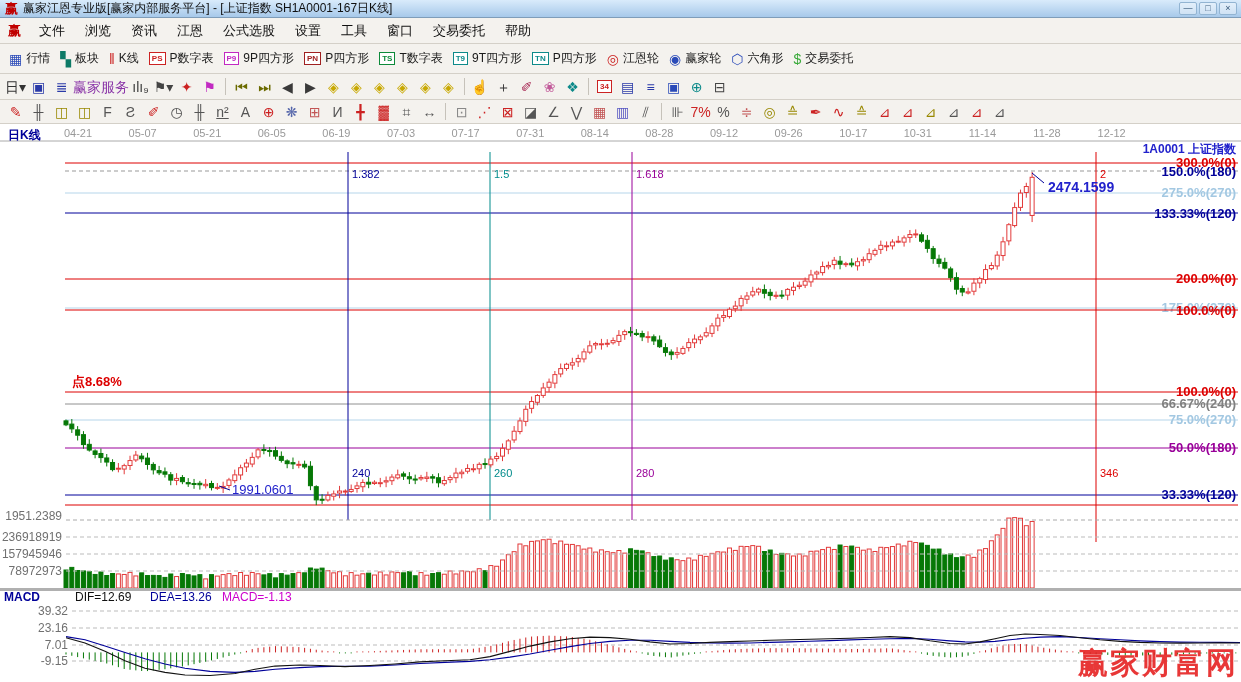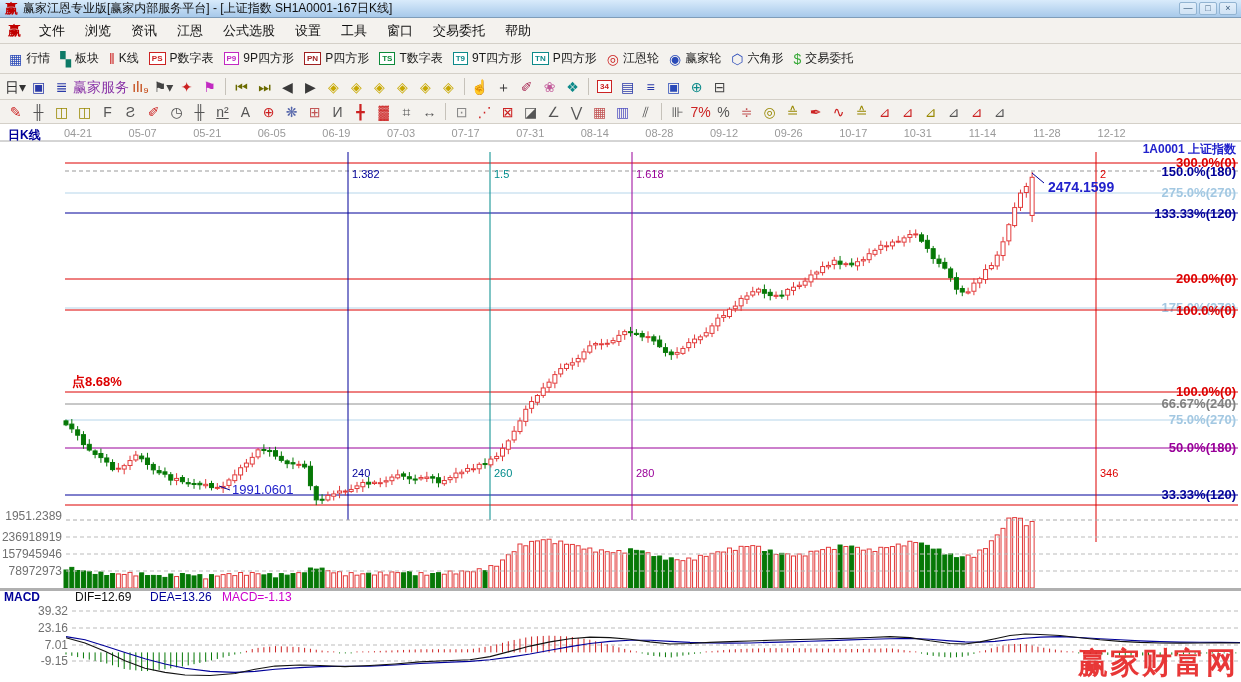--- a/index.html
+++ b/index.html
@@ -119,21 +119,21 @@
     <span class="icon-btn">
       <span class="tb-glyph" style="color: rgb(42, 58, 168);">▣</span>
     </span>
     <span class="icon-btn">
       <span class="tb-glyph" style="color: rgb(42, 58, 168);">≣</span>
     </span>
     <span class="icon-btn">
       <span class="tb-glyph" style="color: rgb(138, 53, 168);">赢家服务</span>
     </span>
     <span class="icon-btn">
-      <span class="tb-glyph" style="color: #c2410c;">ılı₉</span>
+      <span class="tb-glyph" style="color: #404040;">ılı₉</span>
     </span>
     <span class="icon-btn">
       <span class="tb-glyph" style="color: rgb(68, 68, 68);">⚑▾</span>
     </span>
     <span class="icon-btn">
       <span class="tb-glyph" style="color: rgb(204, 34, 34);">✦</span>
     </span>
     <span class="icon-btn">
       <span class="tb-glyph" style="color: rgb(194, 42, 194);">⚑</span>
     </span>

